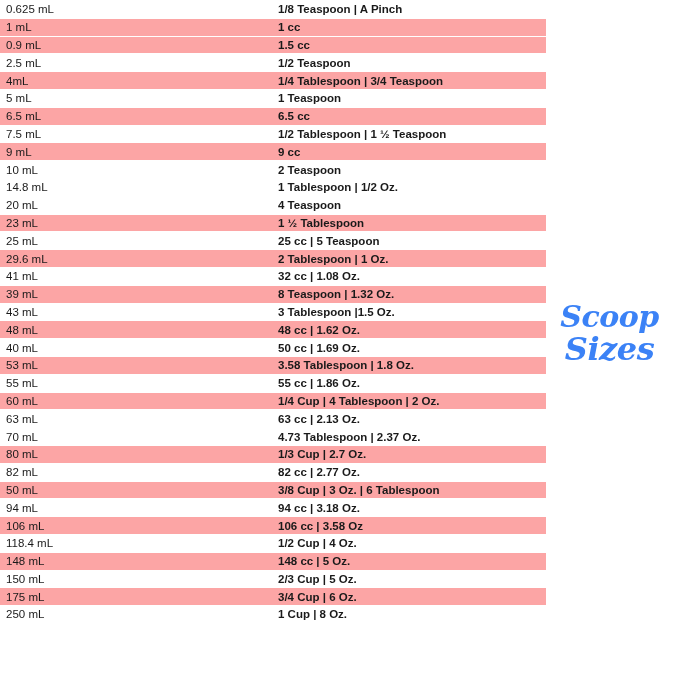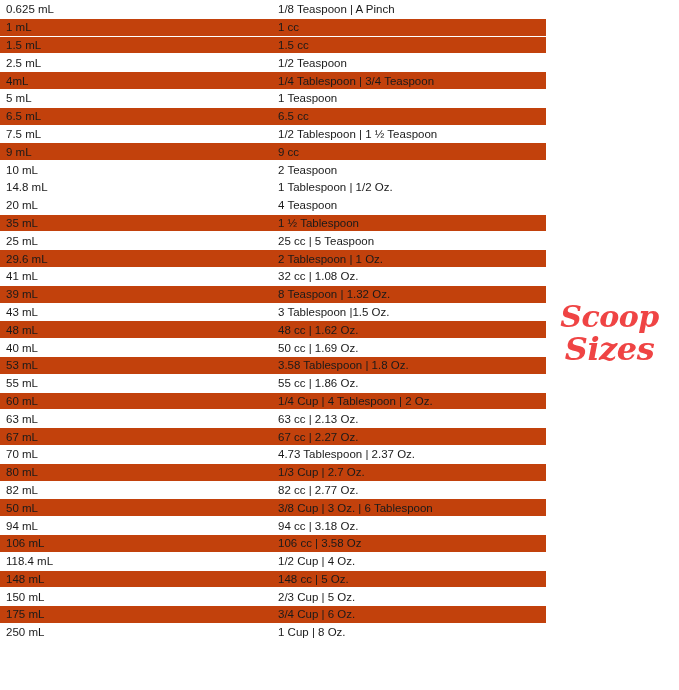--- a/index.html
+++ b/index.html
@@ -44,23 +44,24 @@
     overflow: hidden;
     line-height: 16px;
     vertical-align: middle;
   }
   table.conv td.c1 {
     width: 264px;
   }
   table.conv td.c2 {
     width: 268px;
     padding-left: 8px;
+    font-weight: bold;
   }
   tr.odd td { background: #ffffff; }
-  tr.even td { background: #c2410c; }
+  tr.even td { background: #fca5a5; }
 
   .logo {
     position: absolute;
     left: 540px;
     top: 300px;
     width: 139px;
     text-align: center;
     color: #1f3b34;
     font-family: "DejaVu Serif", serif;
     font-weight: bold;
@@ -88,21 +89,21 @@
       <tbody>
           <tr class="odd">
             <td class="c1">0.625 mL</td>
             <td class="c2">1/8 Teaspoon | A Pinch</td>
           </tr>
           <tr class="even">
             <td class="c1">1 mL</td>
             <td class="c2">1 cc</td>
           </tr>
           <tr class="even">
-            <td class="c1">1.5 mL</td>
+            <td class="c1">0.9 mL</td>
             <td class="c2">1.5 cc</td>
           </tr>
           <tr class="odd">
             <td class="c1">2.5 mL</td>
             <td class="c2">1/2 Teaspoon</td>
           </tr>
           <tr class="even">
             <td class="c1">4mL</td>
             <td class="c2">1/4 Tablespoon | 3/4 Teaspoon</td>
           </tr>
@@ -128,21 +129,21 @@
           </tr>
           <tr class="odd">
             <td class="c1">14.8 mL</td>
             <td class="c2">1 Tablespoon | 1/2 Oz.</td>
           </tr>
           <tr class="odd">
             <td class="c1">20 mL</td>
             <td class="c2">4 Teaspoon</td>
           </tr>
           <tr class="even">
-            <td class="c1">35 mL</td>
+            <td class="c1">23 mL</td>
             <td class="c2">1 ½ Tablespoon</td>
           </tr>
           <tr class="odd">
             <td class="c1">25 mL</td>
             <td class="c2">25 cc | 5 Teaspoon</td>
           </tr>
           <tr class="even">
             <td class="c1">29.6 mL</td>
             <td class="c2">2 Tablespoon | 1 Oz.</td>
           </tr>
@@ -174,24 +175,20 @@
             <td class="c1">55 mL</td>
             <td class="c2">55 cc | 1.86 Oz.</td>
           </tr>
           <tr class="even">
             <td class="c1">60 mL</td>
             <td class="c2">1/4 Cup | 4 Tablespoon | 2 Oz.</td>
           </tr>
           <tr class="odd">
             <td class="c1">63 mL</td>
             <td class="c2">63 cc | 2.13 Oz.</td>
-          </tr>
-          <tr class="even">
-            <td class="c1">67 mL</td>
-            <td class="c2">67 cc | 2.27 Oz.</td>
           </tr>
           <tr class="odd">
             <td class="c1">70 mL</td>
             <td class="c2">4.73 Tablespoon | 2.37 Oz.</td>
           </tr>
           <tr class="even">
             <td class="c1">80 mL</td>
             <td class="c2">1/3 Cup | 2.7 Oz.</td>
           </tr>
           <tr class="odd">
@@ -227,18 +224,18 @@
             <td class="c2">3/4 Cup | 6 Oz.</td>
           </tr>
           <tr class="odd">
             <td class="c1">250 mL</td>
             <td class="c2">1 Cup | 8 Oz.</td>
           </tr>
         </tbody>
     </table>
   </div>
 
-  <div class="logo" style="color: #ef4444;">
+  <div class="logo" style="color: #3b82f6;">
     <span class="l1">Scoop</span>
     <span class="l2">Sizes</span>
   </div>
 
 </div>
 
 </body></html>

